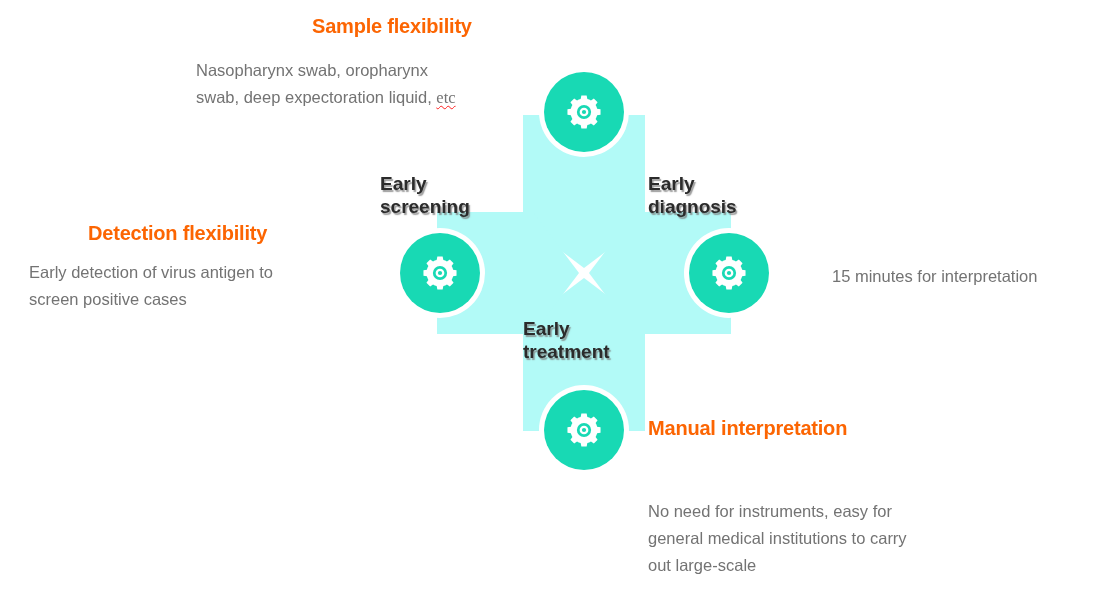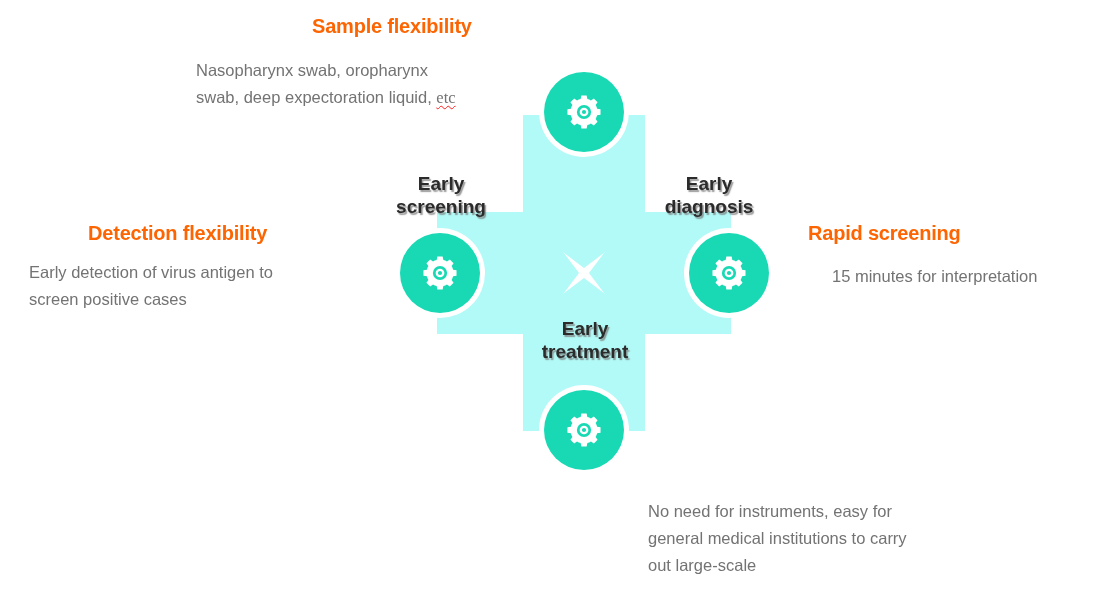--- a/index.html
+++ b/index.html
@@ -56,21 +56,20 @@
     height: 589px;
     overflow: visible;
   }
 
   .node-label {
     position: absolute;
     font-weight: bold;
     font-size: 19px;
     line-height: 23px;
     color: #2B2B2B;
-    text-align: center;
     white-space: pre-line;
     text-shadow: 1.5px 1.5px 1.2px rgba(120,120,120,0.75);
   }
 </style>
 </head>
 <body>
 
 <div class="stage">
 
   <svg id="diagram-svg" viewBox="0 0 1112 589">
@@ -164,20 +163,20 @@
 treatment</div>
 
   <div class="heading" style="left:312px; top:15px;">Sample flexibility</div>
   <div class="body-text spell" style="left:196px; top:57px; width:330px;"><span>Nasopharynx swab, oropharynx
 swab, deep expectoration liquid, </span><span class="sp">etc</span></div>
 
   <div class="heading" style="left:88px; top:222px;">Detection flexibility</div>
   <div class="body-text" style="left:29px; top:259px; width:340px;">Early detection of virus antigen to
 screen positive cases</div>
 
-  <div class="heading" style="left:808px; top:222px;">Rapid screening</div>
   <div class="body-text" style="left:808px; top:263px; width:290px;margin-left:24px;">15 minutes for interpretation</div>
 
+  <div class="heading" style="left:648px; top:417px;">Manual interpretation</div>
   <div class="body-text" style="left:648px; top:457px; width:320px;margin-top:41px;">No need for instruments, easy for
 general medical institutions to carry
 out large-scale</div>
 
 </div>
 
 </body></html>

